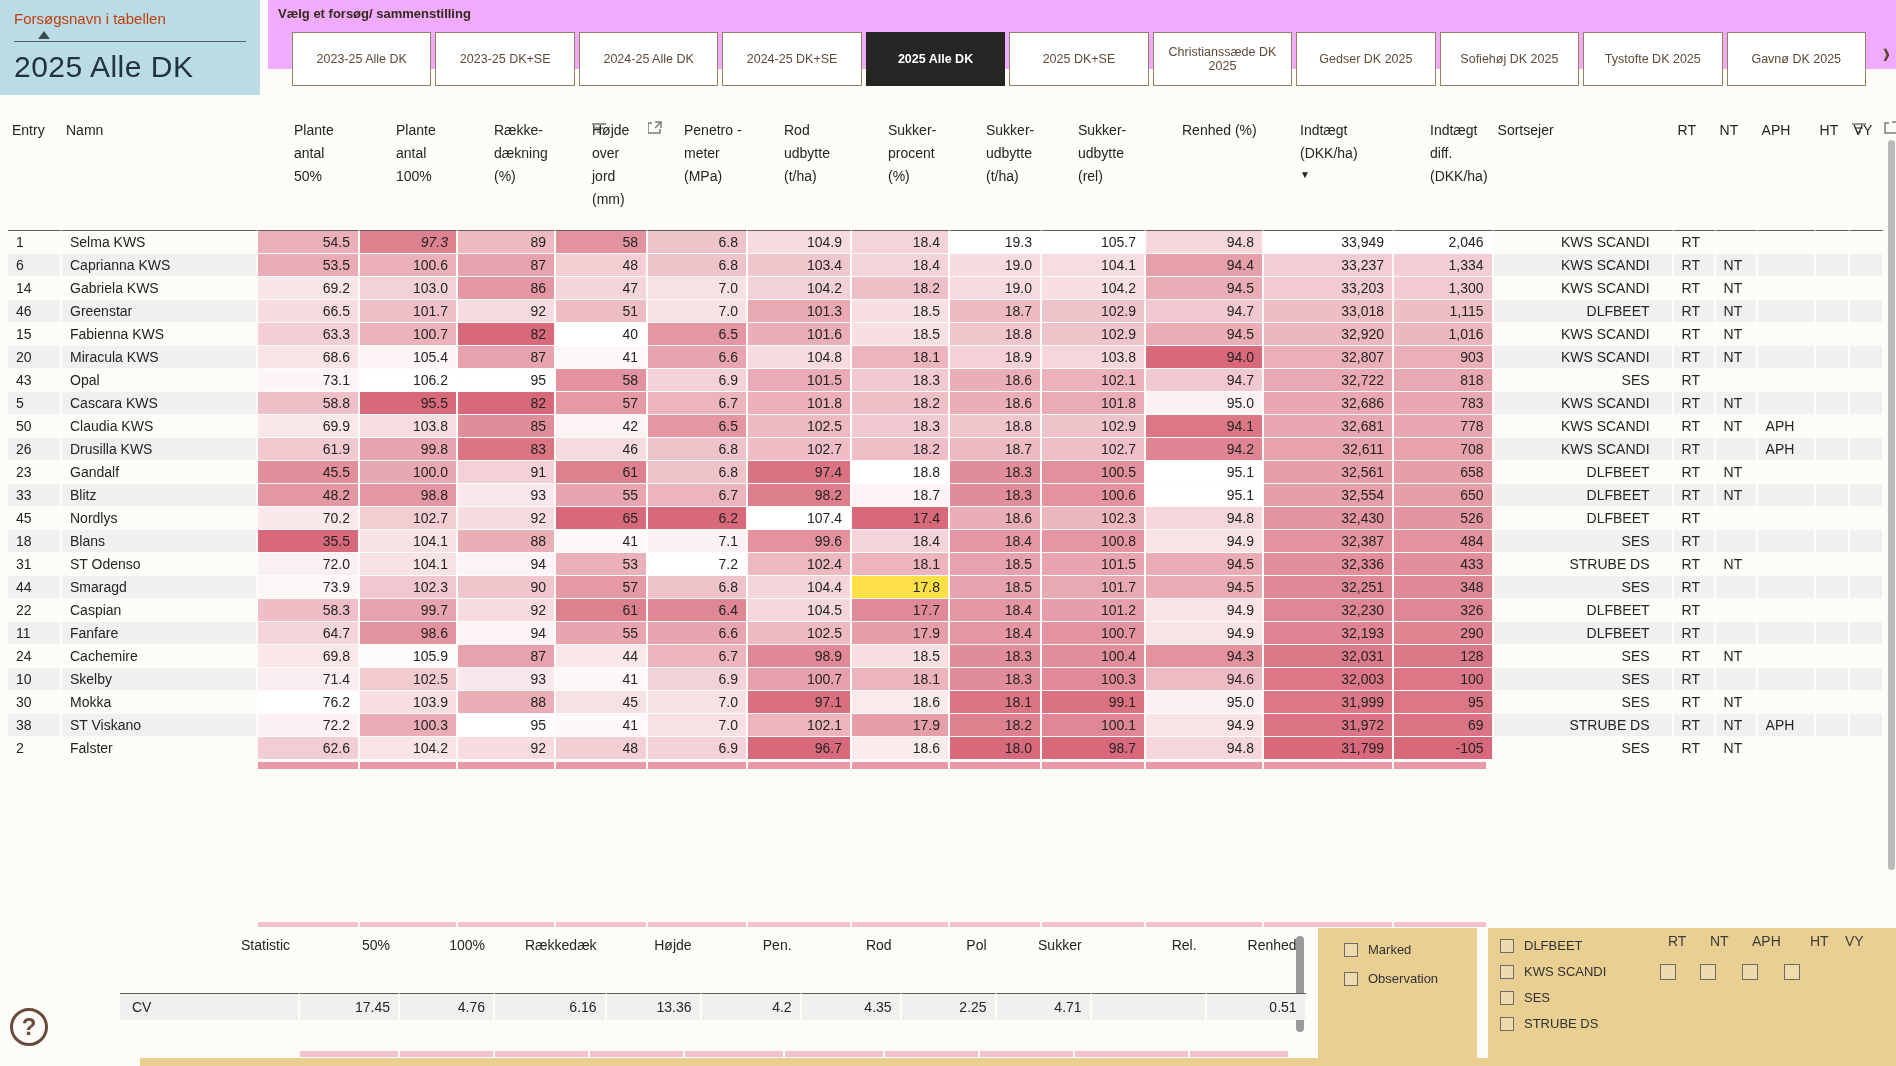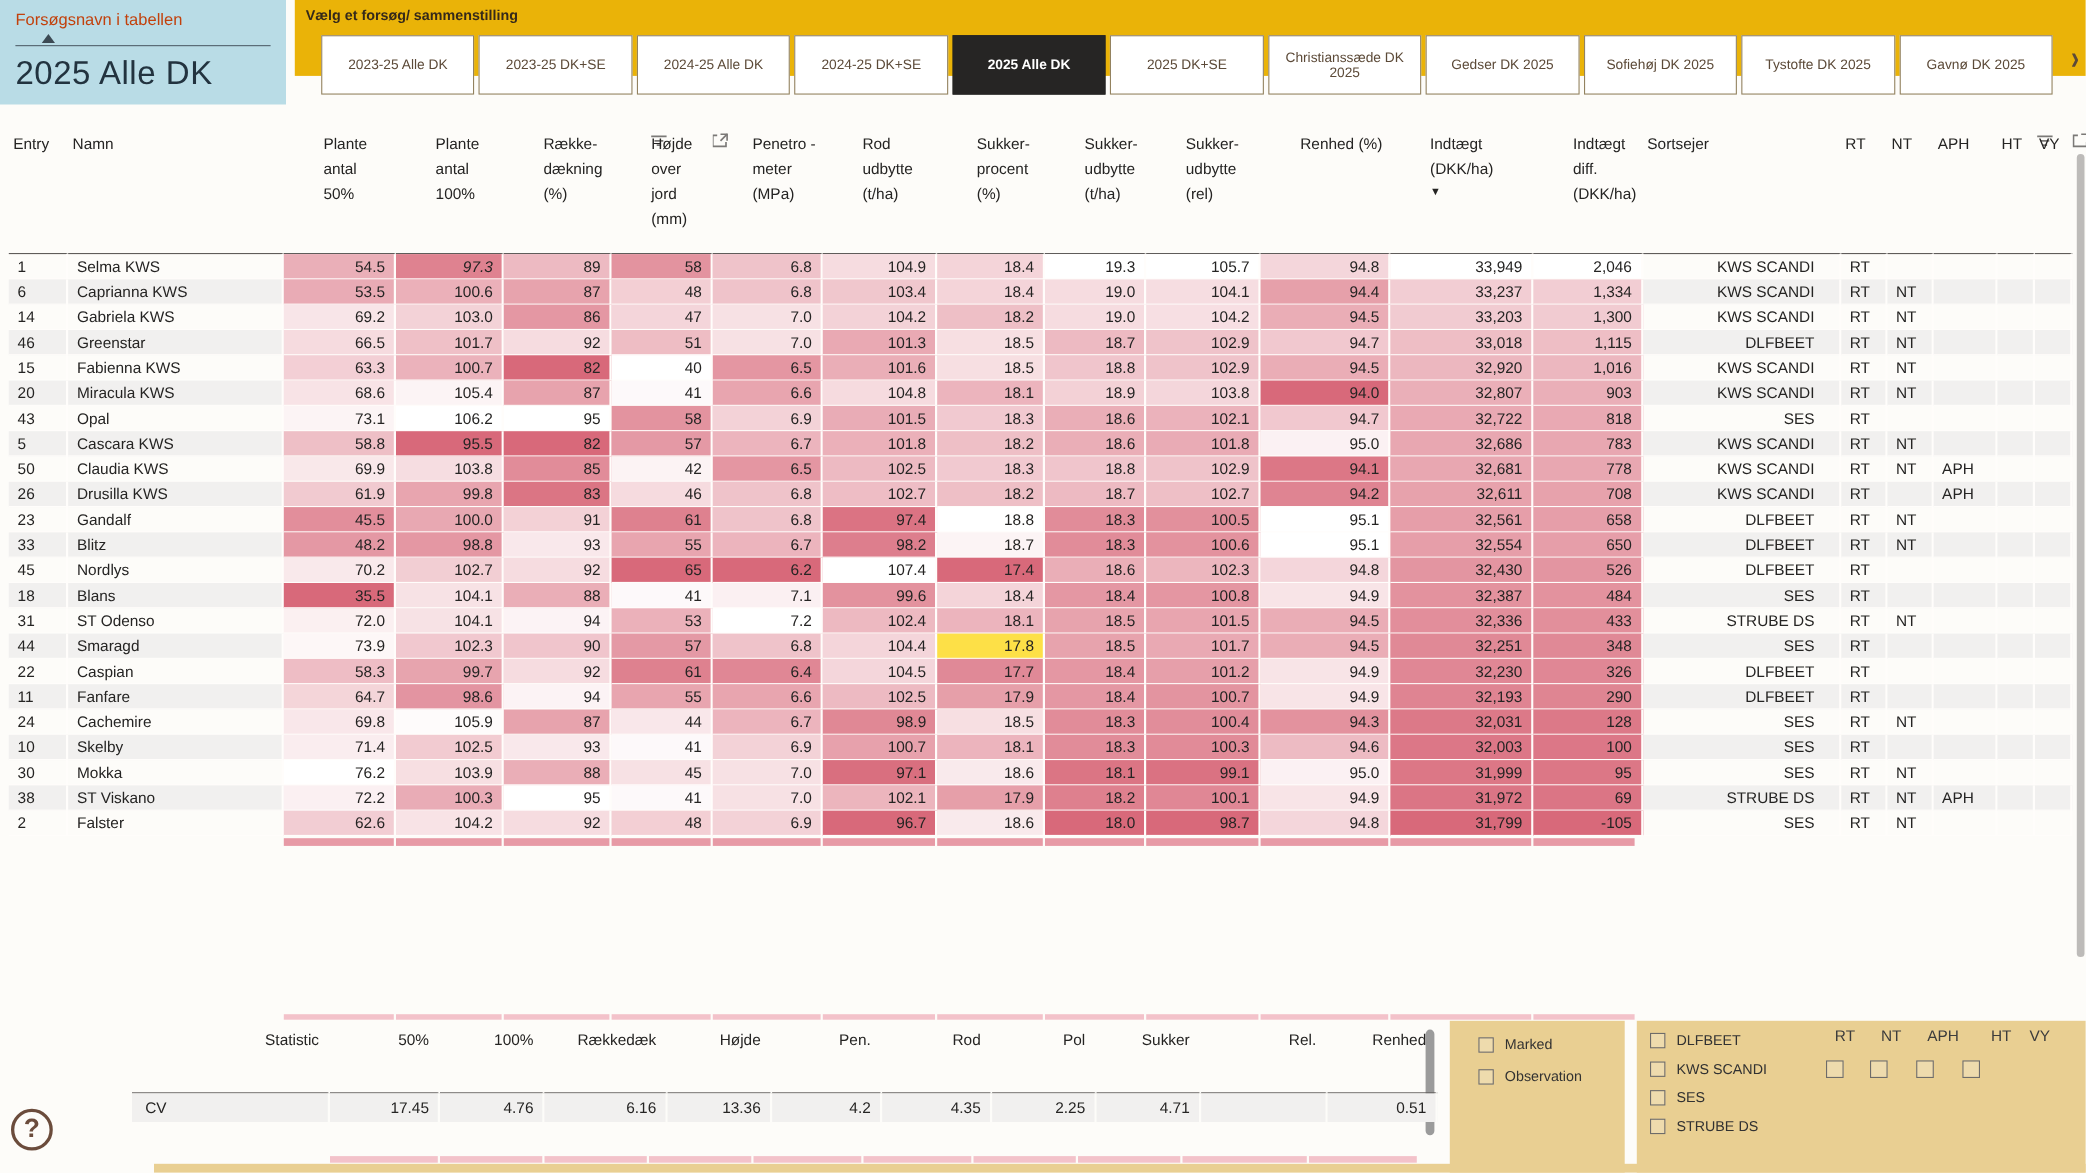--- a/index.html
+++ b/index.html
@@ -9,21 +9,21 @@
 
   
   #left-box { left:0; top:0; width:260px; height:95px; background:#b9dce6; padding:10px 14px 0 14px; }
   #left-box .lbl { font-size:15px; color:#c2410c; }
   #left-box .tri { width:0; height:0; border-left:6px solid transparent; border-right:6px solid transparent;
     border-bottom:8px solid #3c4a54; margin:4px 0 0 24px; }
   #left-box .rule { border-top:1.5px solid #51616c; margin-top:2px; }
   #left-box .val { font-size:30px; color:#22333f; margin-top:8px; letter-spacing:0.5px; }
 
   
-  #selector { left:268px; top:0; right:0; height:69px; background:#eab308; }
+  #selector { left:268px; top:0; right:0; height:69px; background:#f0abfc; }
   #selector .lbl { position:absolute; left:10px; top:6px; font-size:13px; font-weight:bold; color:#35291a; }
   #tabs { position:absolute; left:24px; top:32px; right:30px; display:flex; gap:4px; height:54px; }
   .tab { flex:1 1 0; background:#ffffff; border:1px solid #93825f; color:#5c4a38; font-size:12.5px;
     display:flex; align-items:center; justify-content:center; text-align:center; padding:2px 6px; cursor:pointer; }
   .tab.selected { background:#262524; color:#ffffff; border-color:#262524; font-weight:bold; }
   #tab-chevron { position:absolute; right:6px; top:40px; font-size:22px; color:#5c4a38; font-weight:bold; transform:scaleY(1.4); }
 
   
   .vh-icon { position:absolute; width:18px; height:16px; color:#7b7977; }
   .vh-icon svg { width:100%; height:100%; }

